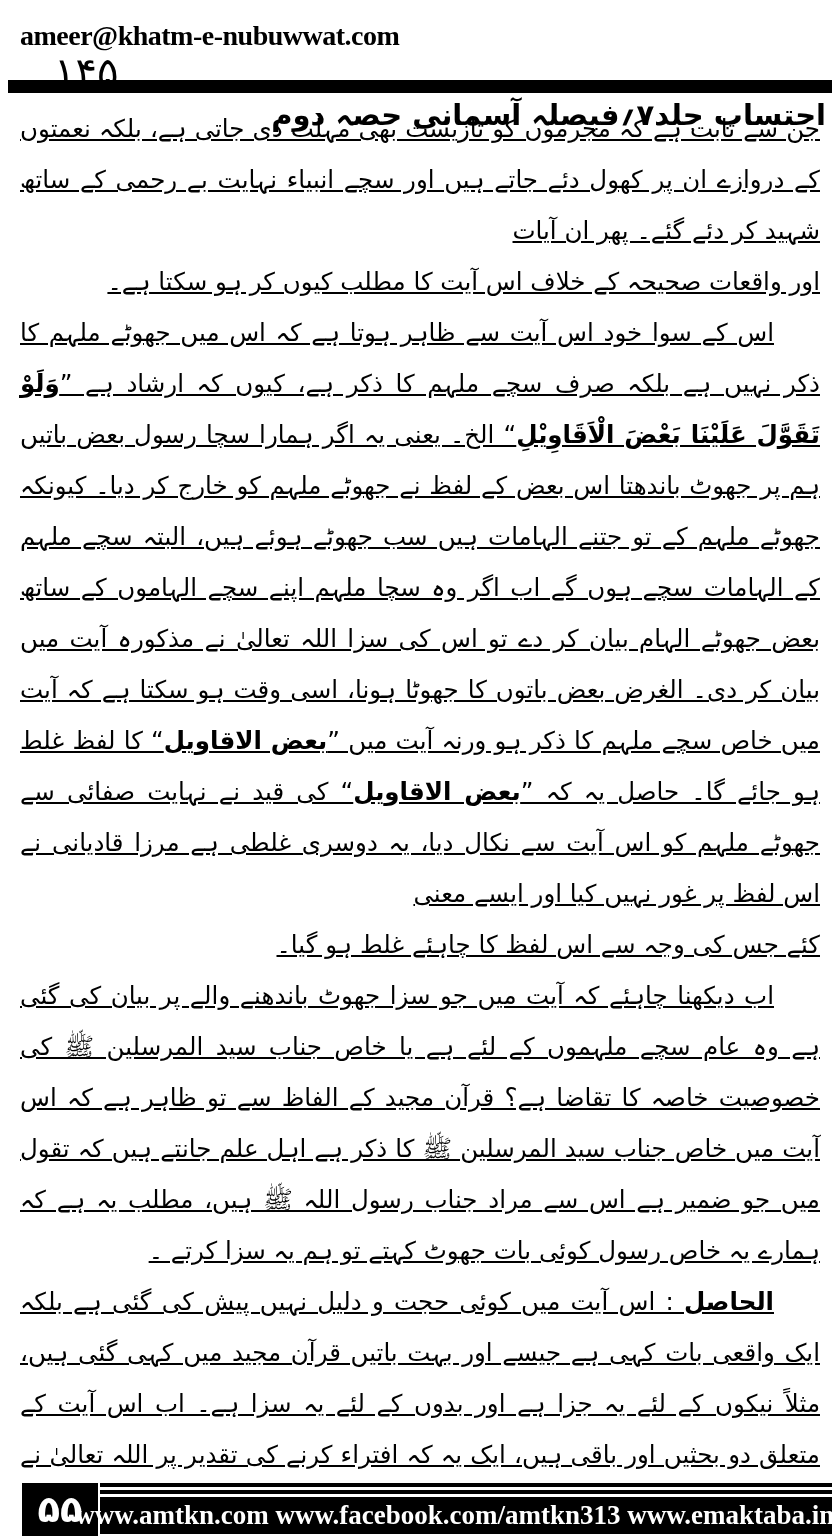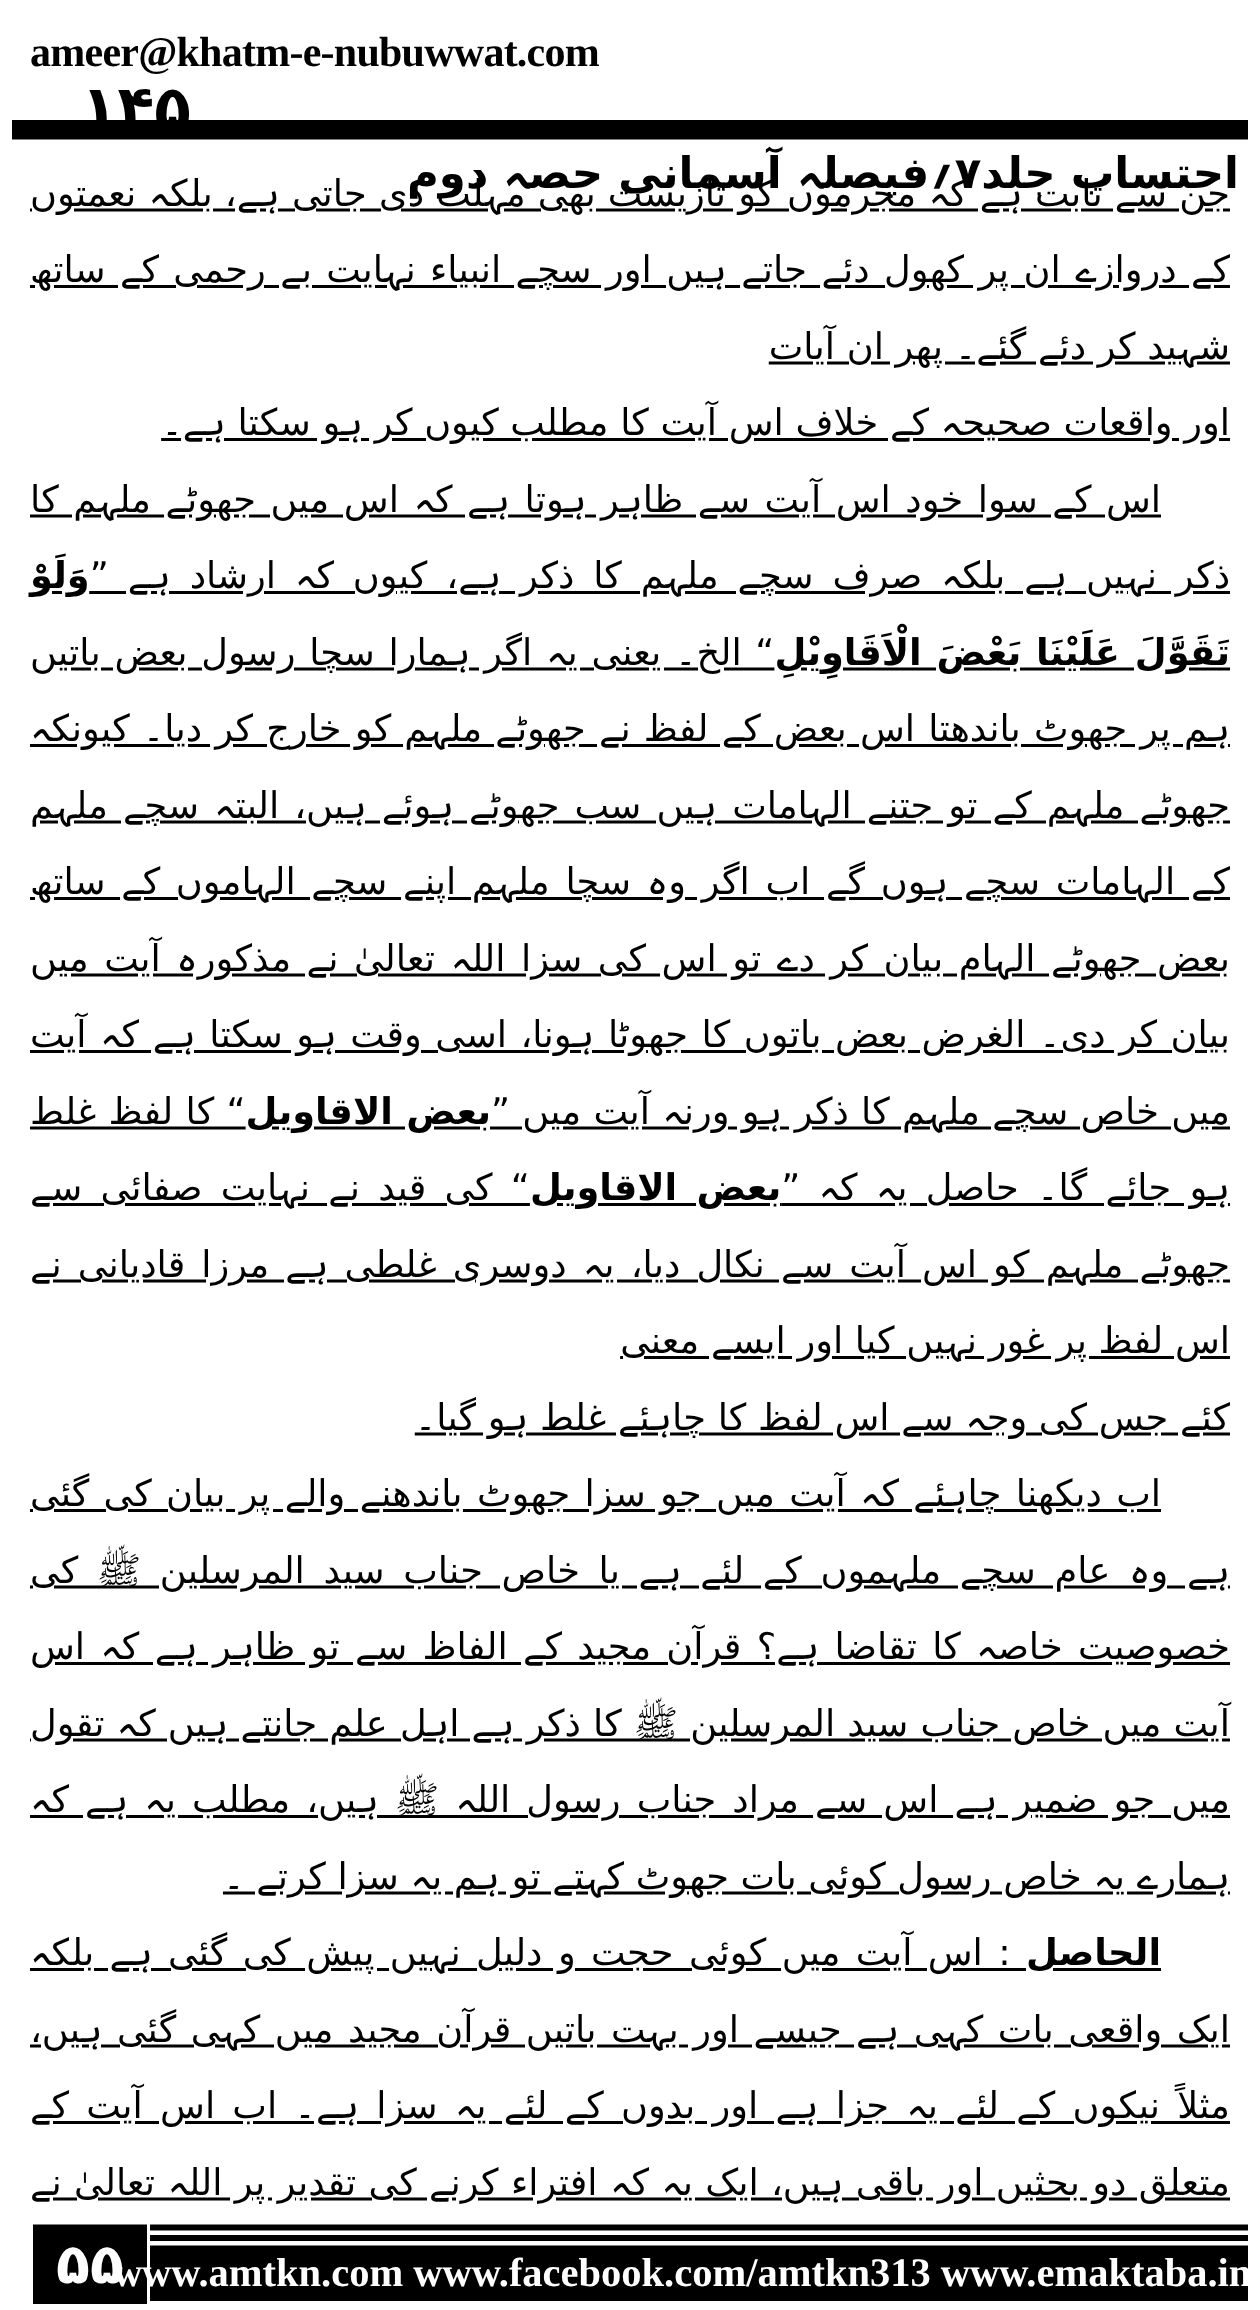--- a/index.html
+++ b/index.html
@@ -25,21 +25,21 @@
   .email {
     font-family: "Liberation Serif", serif;
     font-weight: bold;
     font-size: 28px;
     letter-spacing: -0.5px;
     white-space: nowrap;
     padding-top: 6px;
   }
   .page-number {
     font-family: "DejaVu Sans", sans-serif;
-    font-weight: bold;
+    font-weight: normal;
     font-size: 40px;
     line-height: 40px;
     margin-left: 34px;
     padding-top: 0px;
   }
   .book-title {
     margin-left: auto;
     direction: rtl;
     font-weight: bold;
     font-size: 29px;

